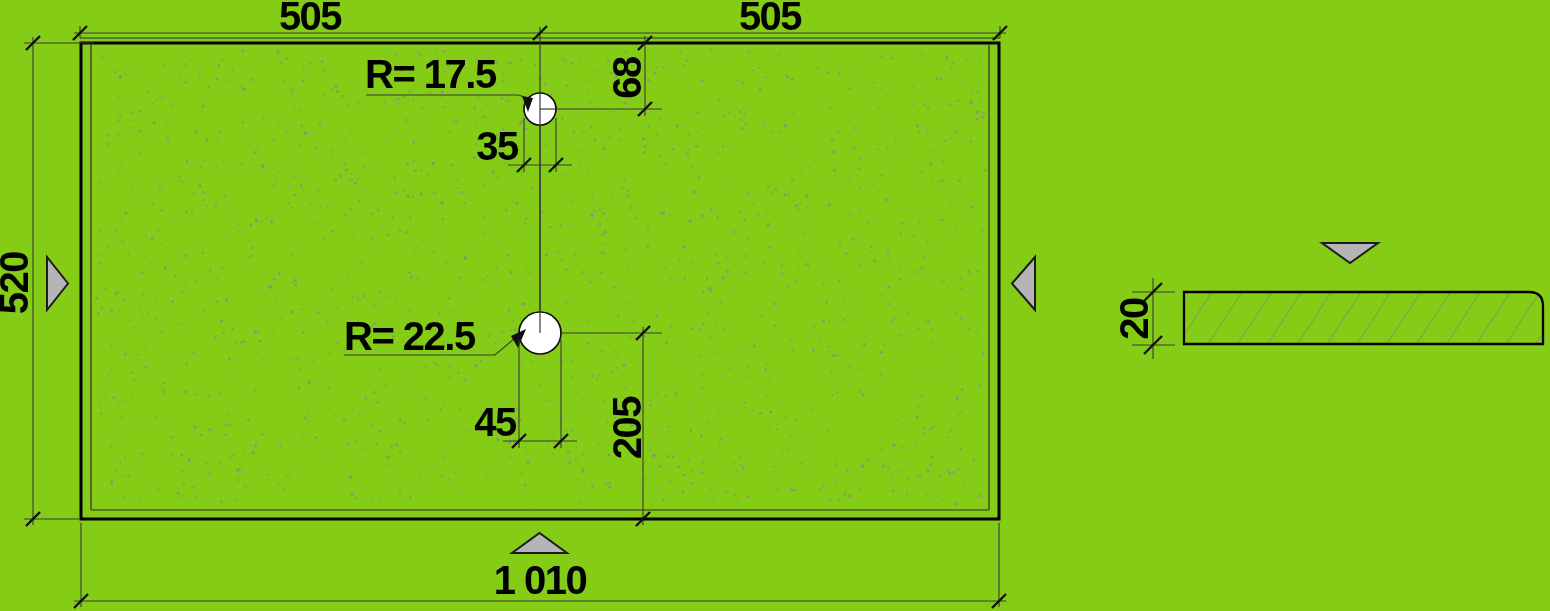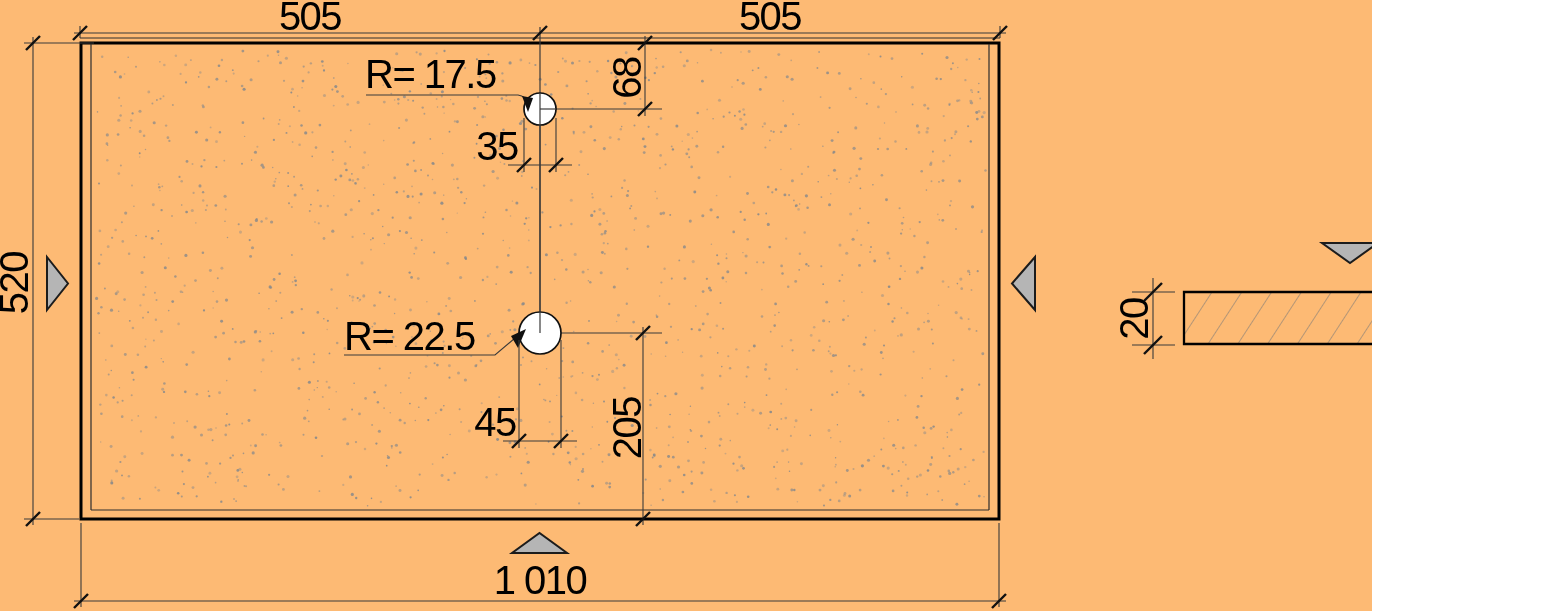--- a/index.html
+++ b/index.html
@@ -1,16 +1,16 @@
 <!DOCTYPE html>
 <html><head>
 <meta charset="utf-8">
 <style>
   html,body{margin:0;padding:0;background:#ffffff;}
-  .stage{width:1372px;height:611px;position:relative;background:#fdba74;overflow:hidden;}
+  .stage{width:1550px;height:611px;position:relative;background:#84cc16;overflow:hidden;font-weight:bold;}
   svg{display:block;}
   text{font-family:"Liberation Sans","DejaVu Sans",sans-serif;font-size:40px;fill:#000;letter-spacing:-1.5px;}
   .thick{stroke:#000;stroke-width:3;fill:none;}
   .thin{stroke:#2e2e2e;stroke-width:1.2;fill:none;}
   .dim{stroke:#3a3a3a;stroke-width:1.1;fill:none;}
   .cline{stroke:#3a3a3a;stroke-width:1.2;fill:none;}
   .tick{stroke:#111;stroke-width:2.4;fill:none;}
   .hole{stroke:#111;stroke-width:1.7;fill:#fff;}
   .tri{stroke:#1c1c1c;stroke-width:2;}
   .arrow{fill:#111;stroke:none;}

